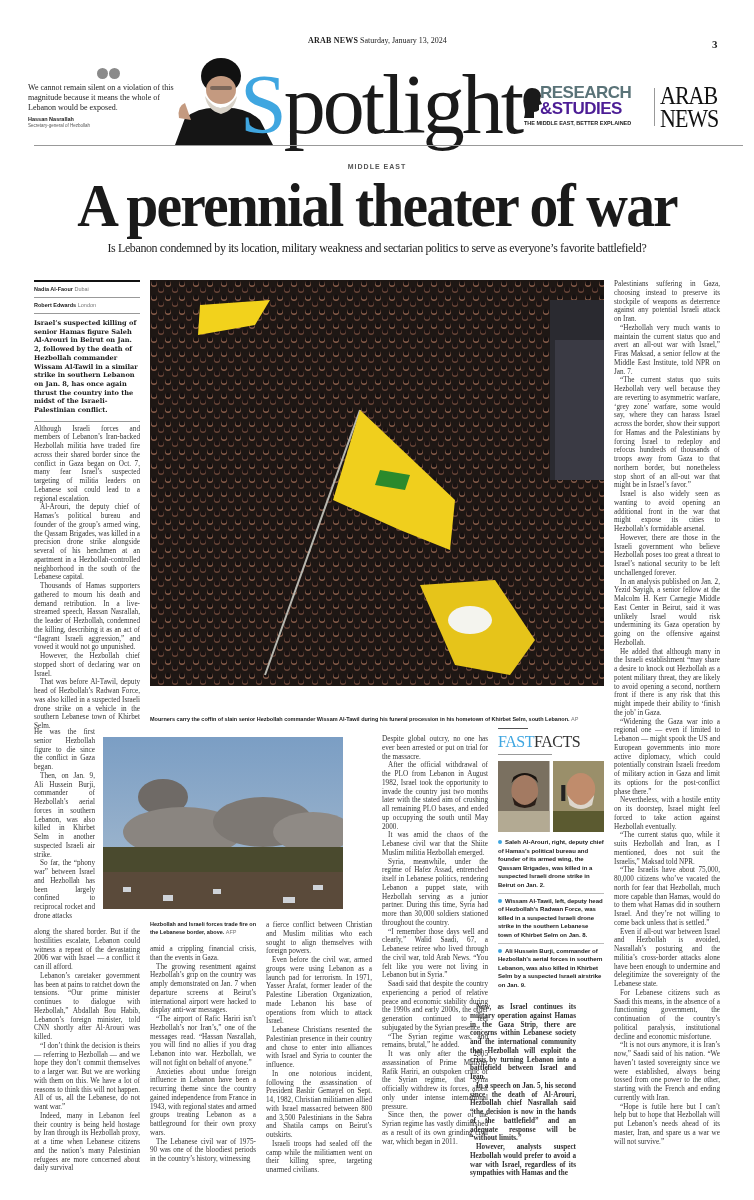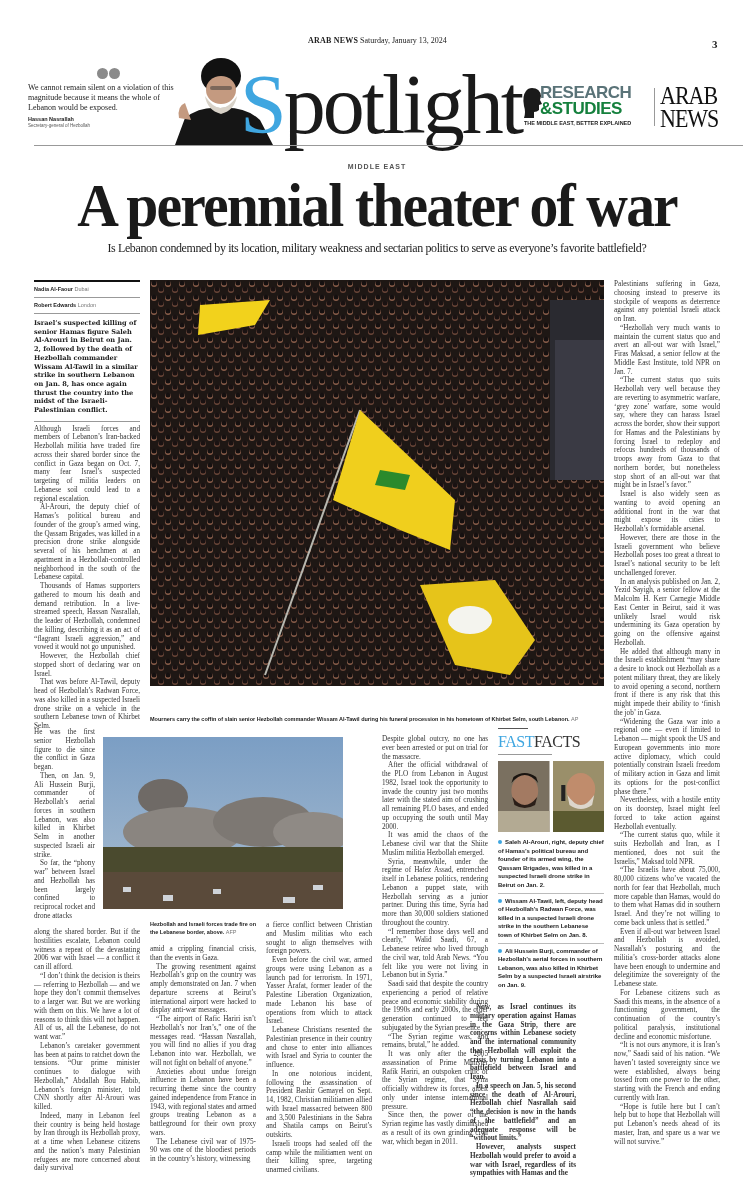--- a/index.html
+++ b/index.html
@@ -15,21 +15,21 @@
   .quote-marks span { width: 11px; height: 11px; border-radius: 50%; background: #8a8a8a; display: inline-block; }
   .quote-text { font-family: "Liberation Serif", serif; font-size: 8px; line-height: 10px; color: #222; }
   .quote-author { font-family: "Liberation Sans", sans-serif; font-size: 5.5px; font-weight: 700; margin-top: 3px; }
   .quote-role { font-family: "Liberation Sans", sans-serif; font-size: 4.5px; color: #555; margin-top: 1px; }
   .portrait { position: absolute; top: 48px; left: 155px; width: 130px; height: 97px; overflow: hidden; }
   .spotlight { position: absolute; top: 55px; left: 240px; font-family: "Liberation Serif", serif; font-size: 84px; line-height: 100px; letter-spacing: -3px; color: #1a1a1a; }
   .spotlight .s { color: #3fa6e0; }
   .rs-logo { position: absolute; top: 84px; left: 520px; width: 130px; height: 44px; }
   .rs-head { position: absolute; left: 0; top: 2px; width: 22px; height: 36px; }
   .rs-line1 { position: absolute; left: 20px; top: 0; font-family: "Liberation Sans", sans-serif; font-weight: 700; font-size: 17px; color: #5a7378; letter-spacing: -0.5px; line-height: 18px; }
-  .rs-line2 { position: absolute; left: 20px; top: 16px; font-family: "Liberation Sans", sans-serif; font-weight: 700; font-size: 17px; color: #15803d; letter-spacing: -0.5px; line-height: 18px; text-align: center; }
+  .rs-line2 { position: absolute; left: 20px; top: 16px; font-family: "Liberation Sans", sans-serif; font-weight: 700; font-size: 17px; color: #4c1d95; letter-spacing: -0.5px; line-height: 18px; text-align: center; }
   .rs-tag { position: absolute; left: 4px; top: 36px; font-family: "Liberation Sans", sans-serif; font-weight: 700; font-size: 5.5px; color: #222; white-space: nowrap; }
   .divider-v { position: absolute; top: 88px; left: 654px; width: 1px; height: 38px; background: #999; }
   .an-logo { position: absolute; top: 84px; left: 660px; font-family: "Liberation Serif", serif; font-size: 22px; line-height: 20px; font-weight: 400; letter-spacing: -1px; color: #111; transform: scaleY(1.15); transform-origin: top left; }
   .header-rule { position: absolute; top: 145px; left: 34px; width: 709px; height: 1px; background: #999; }
 
   
   .section-tag { position: absolute; top: 163px; left: 0; width: 754px; text-align: center; font-family: "Liberation Sans", sans-serif; font-size: 7px; font-weight: 700; letter-spacing: 1px; color: #555; }
   .headline { position: absolute; top: 170px; left: 0; width: 754px; text-align: center; font-family: "Liberation Serif", serif; font-size: 62px; line-height: 70px; letter-spacing: -2px; color: #1a1a1a; transform: scaleX(0.93); }
   .standfirst { position: absolute; top: 240px; left: 0; width: 754px; text-align: center; font-family: "Liberation Serif", serif; font-size: 13px; color: #222; letter-spacing: -0.4px; }
   .standfirst span { display: inline-block; transform: scaleX(0.92); }
@@ -155,22 +155,22 @@
 </div>
 
 <div class="col-left-narrow body-text">
   <p class="noindent">He was the first senior Hezbollah figure to die since the conflict in Gaza began.</p>
   <p>Then, on Jan. 9, Ali Hussein Burji, commander of Hezbollah’s aerial forces in southern Lebanon, was also killed in Khirbet Selm in another suspected Israeli air strike.</p>
   <p>So far, the “phony war” between Israel and Hezbollah has been largely confined to reciprocal rocket and drone attacks</p>
 </div>
 
 <div class="col-left-cont body-text">
   <p class="noindent">along the shared border. But if the hostilities escalate, Lebanon could witness a repeat of the devastating 2006 war with Israel — a conflict it can ill afford.</p>
+  <p>Lebanon’s caretaker government has been at pains to ratchet down the tensions. “Our prime minister continues to dialogue with Hezbollah,” Abdallah Bou Habib, Lebanon’s foreign minister, told CNN shortly after Al-Arouri was killed.</p>
   <p>“I don’t think the decision is theirs — referring to Hezbollah — and we hope they don’t commit themselves to a larger war. But we are working with them on this. We have a lot of reasons to think this will not happen. All of us, all the Lebanese, do not want war.”</p>
-  <p>Lebanon’s caretaker government has been at pains to ratchet down the tensions. “Our prime minister continues to dialogue with Hezbollah,” Abdallah Bou Habib, Lebanon’s foreign minister, told CNN shortly after Al-Arouri was killed.</p>
   <p>Indeed, many in Lebanon feel their country is being held hostage by Iran through its Hezbollah proxy, at a time when Lebanese citizens and the nation’s many Palestinian refugees are more concerned about daily survival</p>
 </div>
 
 <div class="main-photo">
   <svg width="454" height="436" viewBox="0 0 454 436" preserveAspectRatio="none">
     <defs>
       <pattern id="crowd" width="14" height="14" patternUnits="userSpaceOnUse">
         <rect width="14" height="14" fill="#1e1714"></rect>
         <circle cx="4" cy="4" r="3" fill="#8b5e4a"></circle>
         <circle cx="11" cy="10" r="3" fill="#6b4638"></circle>

